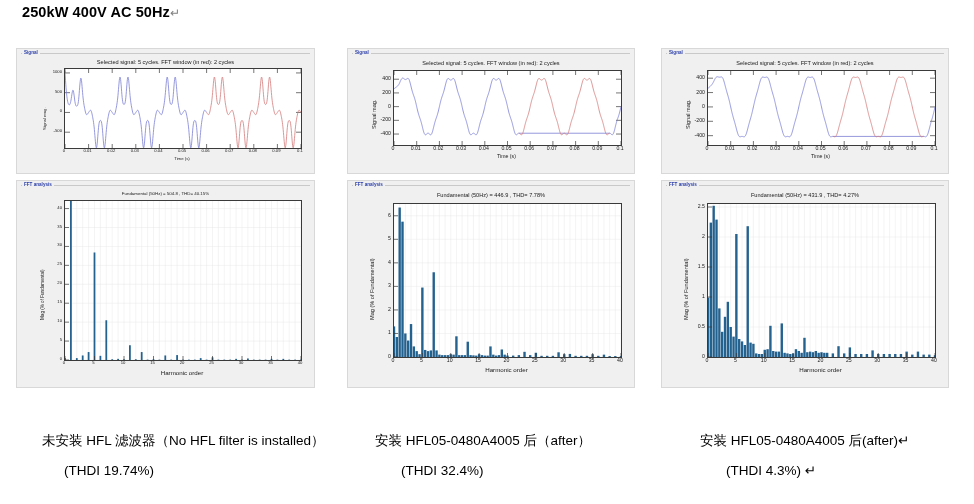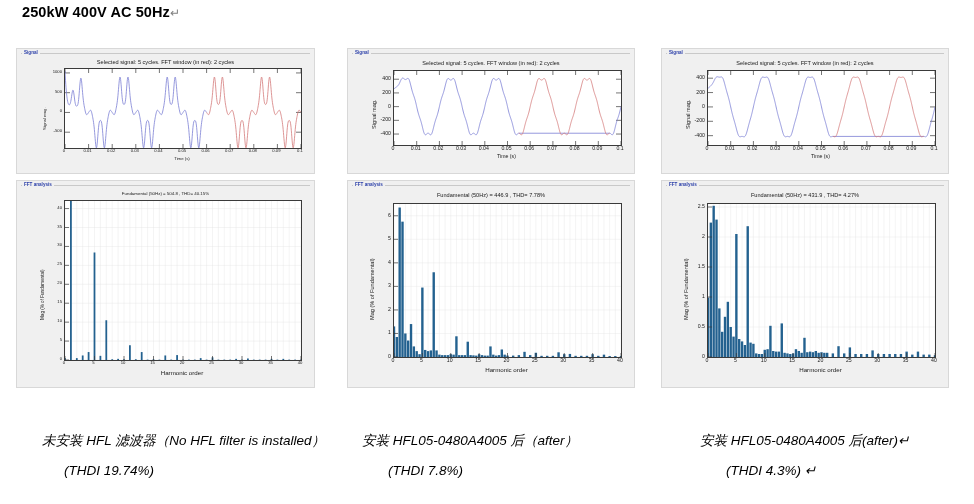--- a/index.html
+++ b/index.html
@@ -74,26 +74,26 @@
   .chart-title{
     position:absolute;width:100%;text-align:center;
     font-size:5.6px;color:#1a1a1a;white-space:nowrap;
   }
   .tick{
     position:absolute;font-size:5.2px;color:#1a1a1a;white-space:nowrap;
   }
   .col-0 .tick{font-size:4.2px;}
 
   
-  .captions{position:absolute;left:0;top:396px;width:974px;height:108px;font-style:italic;}
+  .captions{position:absolute;left:0;top:396px;width:974px;height:108px;}
   .cap{position:absolute;width:320px;text-align:left;line-height:30px;}
   .cap .l1{font-size:13.5px;white-space:nowrap;}
   .cap .l2{font-size:13.5px;white-space:nowrap;padding-left:22px;}
   .cap-0{left:42px;top:30px;}
-  .cap-1{left:362px;top:30px;}
+  .cap-1{left:375px;top:30px;}
   .cap-2{left:700px;top:30px;}
   .cap-1 .l2{padding-left:26px;}
   .cap-2 .l2{padding-left:26px;}
 </style>
 </head>
 <body>
 
 <div class="page-title">
   <span>250kW 400V AC 50Hz</span><span class="pilcrow">↵</span>
 </div>
@@ -736,20 +736,20 @@
   </div>
 </div>
 
 <div class="captions">
   <div class="cap cap-0">
     <div class="l1">未安装 HFL 滤波器（No HFL filter is installed）</div>
     <div class="l2">(THDI 19.74%)</div>
   </div>
   <div class="cap cap-1">
     <div class="l1">安装 HFL05-0480A4005 后（after）</div>
-    <div class="l2">(THDI 7.8%)</div>
+    <div class="l2">(THDI 32.4%)</div>
   </div>
   <div class="cap cap-2">
     <div class="l1">安装 HFL05-0480A4005 后(after)↵</div>
     <div class="l2">(THDI 4.3%) ↵</div>
   </div>
 
 </div>
 
 </body></html>

